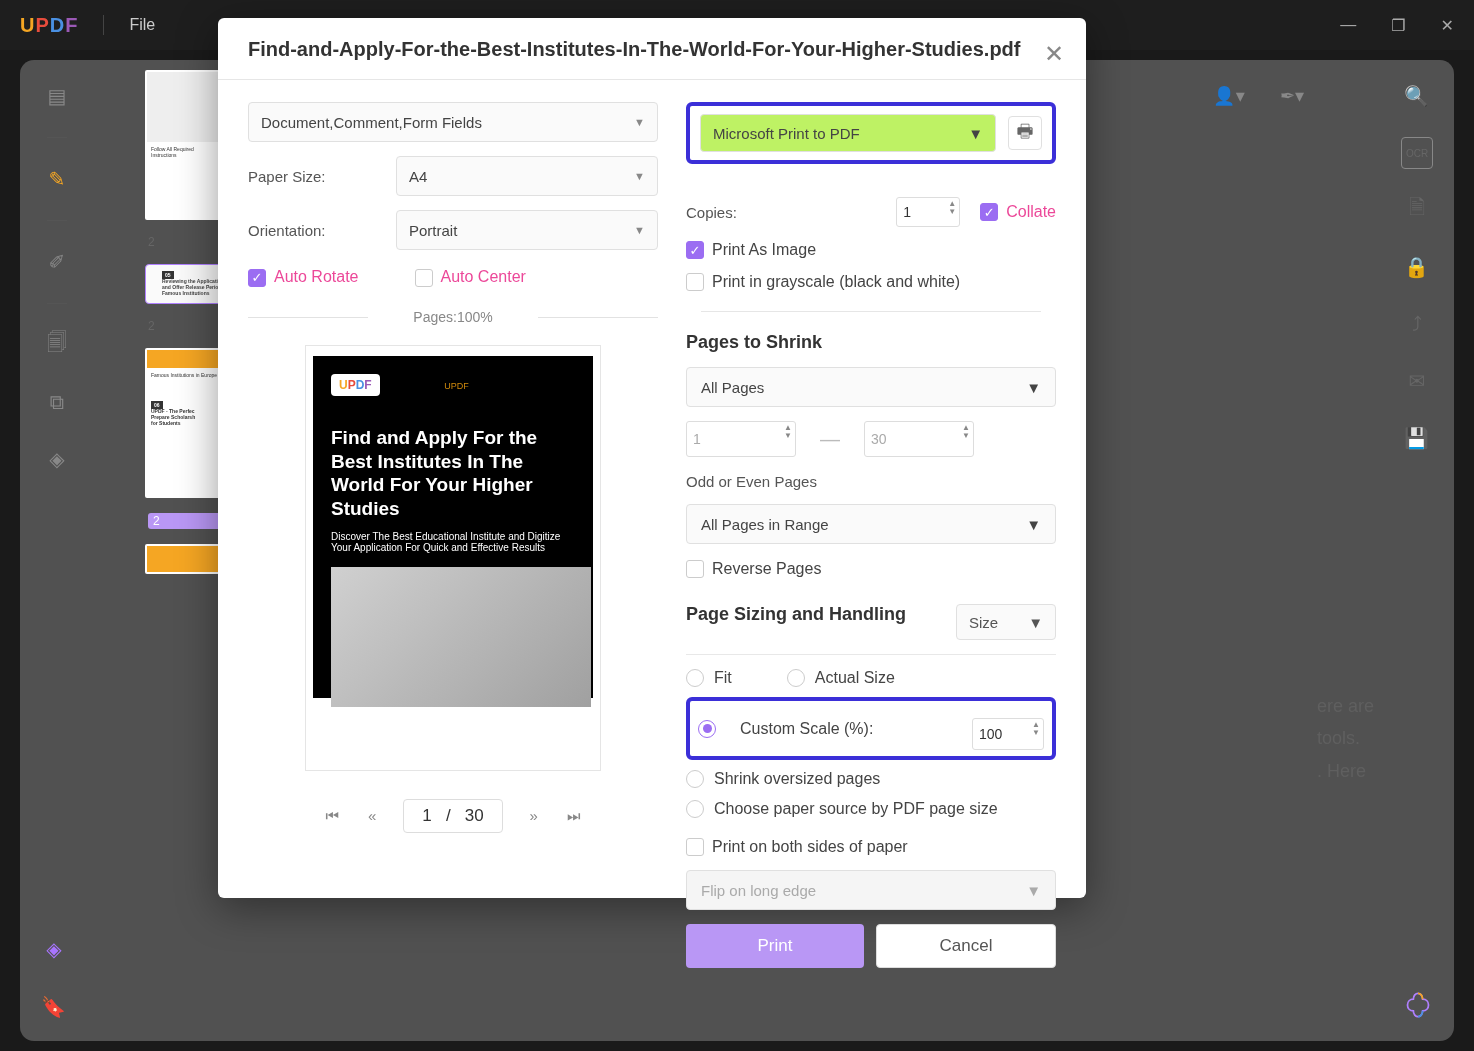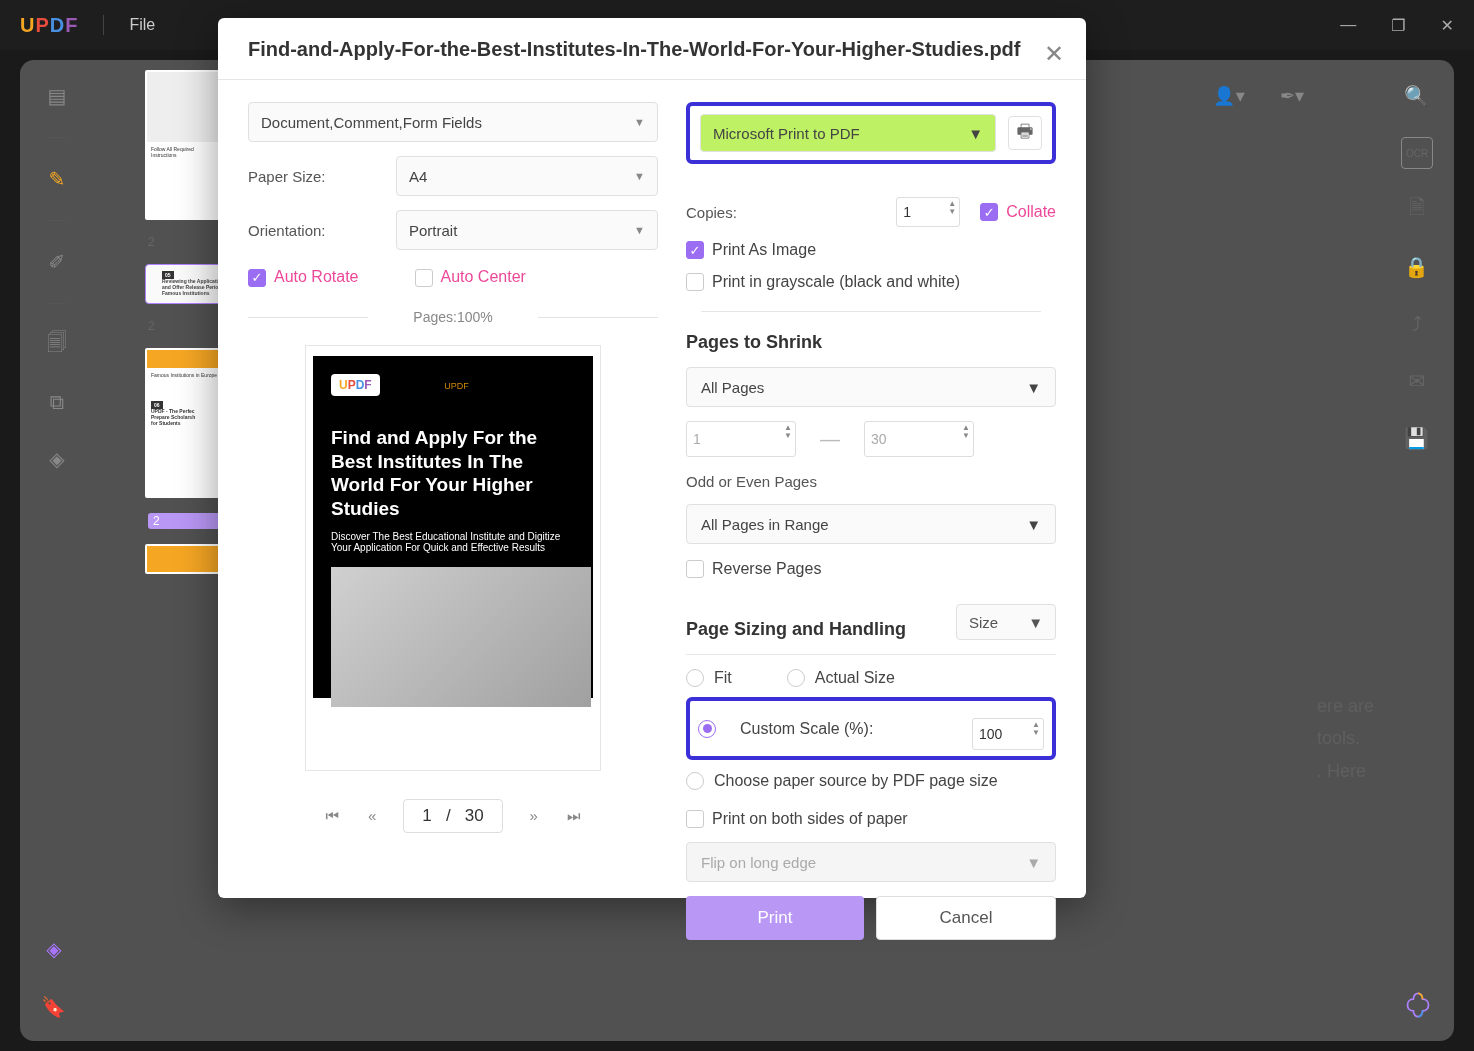--- a/index.html
+++ b/index.html
@@ -92,21 +92,21 @@
 .hr-short { height:1px; background:#e6e6e6; margin: 20px 15px 0 15px; }
 
 .sec-h { font-size:18px; font-weight:600; color:#333; margin-top:20px; }
 .wide-sel { width:100%; height:40px; border:1px solid #e0e0e0; border-radius:4px; background:#fafafa; padding:0 14px; display:flex; align-items:center; justify-content:space-between; color:#444; font-size:15px; margin-top:14px; }
 .range-row { display:flex; align-items:center; gap: 24px; margin-top:14px; }
 .range-row .num-input { width:110px; height:36px; }
 .range-dash { color:#bbb; font-size:20px; flex:0 0 auto; }
 
 .sub-lbl { color:#555; font-size:15px; margin-top:16px; }
 
-.sizing-head { display:flex; align-items:flex-end; justify-content:space-between; margin-top:26px; }
+.sizing-head { display:flex; align-items:flex-start; justify-content:space-between; margin-top:26px; }
 .sizing-head .sec-h { margin-top:0; }
 .size-sel { width:100px; height:36px; border:1px solid #e0e0e0; border-radius:4px; background:#fafafa; display:flex; align-items:center; justify-content:space-between; padding:0 12px; font-size:15px; color:#555; }
 
 .radio-box { border-top:1px solid #e8e8e8; margin-top:14px; padding-top:14px; }
 .radio-row { display:flex; gap: 55px; margin-bottom: 10px; }
 .radio-item { display:flex; align-items:center; gap:10px; color:#444; font-size:16px; }
 .radio { width:18px; height:18px; border:1.5px solid #ccc; border-radius:50%; display:inline-flex; align-items:center; justify-content:center; }
 .radio.on { border-color:#9b6df2; }
 .radio.on::after { content:""; width:9px; height:9px; background:#9b6df2; border-radius:50%; }
 
@@ -336,20 +336,24 @@
           <span class="radio-item2">
               <span class="radio on"></span>
               <span>Custom Scale (%):</span>
             </span>
           <span class="num-input">
               <span>100</span>
               <span class="spin">▲<br>▼</span>
             </span>
         </div>
 
+        <div class="radio-item" style="margin-top:10px">
+            <span class="radio"></span>
+            <span>Shrink oversized pages</span>
+          </div>
         <div class="radio-item" style="margin-top:12px">
             <span class="radio"></span>
             <span>Choose paper source by PDF page size</span>
           </div>
       </div>
 
       <div class="chk-line" style="margin-top:20px">
           <span class="chk"></span>
           <span>Print on both sides of paper</span>
         </div>

